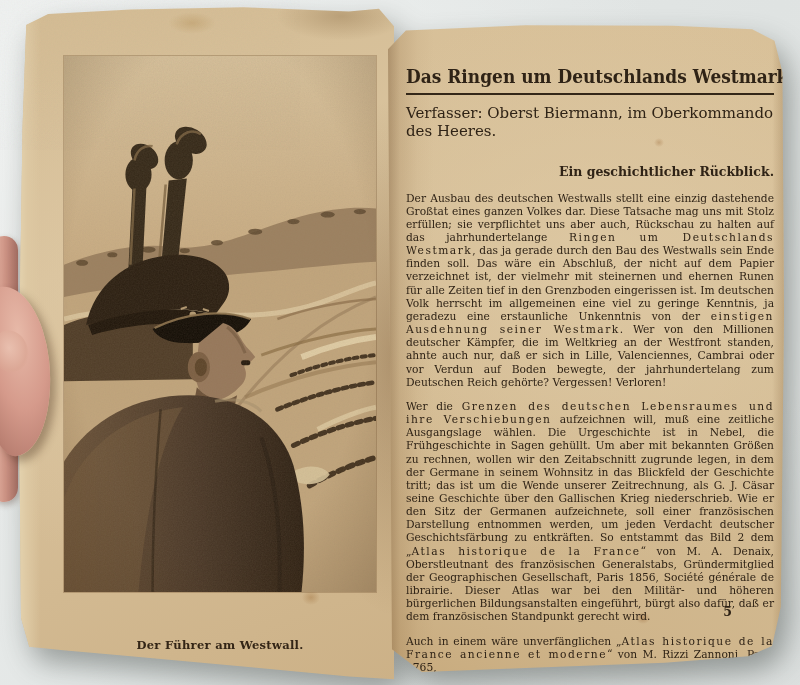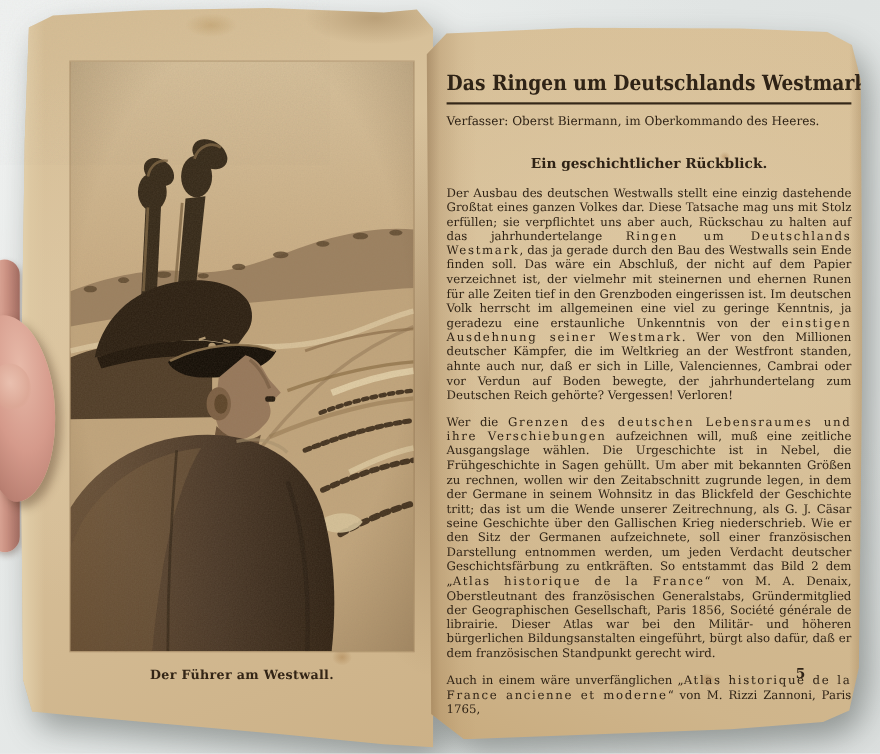--- a/index.html
+++ b/index.html
@@ -23,28 +23,28 @@
     background:
       linear-gradient(90deg, rgba(100,66,32,.40) 0%, rgba(138,102,62,.20) 3.5%, rgba(160,124,84,.07) 8%, rgba(160,124,84,0) 12%),
       linear-gradient(270deg, rgba(118,84,44,.25) 0%, rgba(118,84,44,0) 3%),
       radial-gradient(ellipse 330px 280px at 55% 40%, rgba(223,202,165,.75), rgba(223,202,165,0) 100%),
       linear-gradient(200deg,#d9c199 0%,#d6bf98 40%,#cfb58b 85%,#c8ab7e 100%);
     clip-path:polygon(.5% 4.5%,5% 1.6%,35% .8%,72% .9%,92% 1.4%,97.6% 3.2%,99.6% 8%,100% 45%,99.2% 90%,97% 96%,91% 97.6%,70% 98.6%,35% 99.4%,9% 100%,1.5% 96.5%);}
   .stain{position:absolute;border-radius:50%;pointer-events:none;}
   .photo{position:absolute;left:46px;top:50px;width:312px;height:536px;background:#c9b089;
     box-shadow:0 0 0 1px rgba(100,70,35,.28), inset 0 0 20px rgba(88,58,24,.35);}
   .photo svg{display:block;width:100%;height:100%;}
-  .caption{position:absolute;left:46px;top:600px;width:312px;text-align:center;
+  .caption{position:absolute;left:46px;top:632px;width:312px;text-align:center;
     font-weight:700;font-size:11.5px;letter-spacing:.3px;color:#332516;}
   .content{position:absolute;left:20px;top:46px;width:368px;color:#2f2316;}
   .title{text-align:center;font-weight:700;font-size:17px;line-height:1.15;
     transform:scale(1,1.12);transform-origin:top center;white-space:nowrap;}
   .title-rule{height:2px;background:#342718;margin-top:7px;}
-  .byline{margin-top:9px;font-size:11px;}
-  .section-heading{margin-top:24px;text-align:center;font-weight:700;font-size:12.5px;}
+  .byline{margin-top:9px;font-size:15px;}
+  .section-heading{margin-top:24px;text-align:right;font-weight:700;font-size:12.5px;}
   .body{margin-top:13px;}
   .body p{margin:0 0 11px;font-size:10.7px;line-height:1.23;text-align:justify;}
   .sp{letter-spacing:1.5px;}
   .page-number{position:absolute;right:52px;top:584px;font-weight:700;font-size:12.5px;color:#2f2316;}
   .palm{position:absolute;left:-10px;top:236px;width:28px;height:266px;border-radius:16px;
     background:linear-gradient(90deg,#e9bcab 0%,#cf9485 55%,#ab7064 100%);
     box-shadow:2px 3px 6px rgba(70,40,25,.3);}
   .thumb{position:absolute;left:-24px;top:286px;width:74px;height:170px;
     border-radius:46% 54% 58% 42% / 38% 46% 54% 62%;transform:rotate(-6deg);
     background:radial-gradient(ellipse at 62% 28%, #e7b9a8 0%, #d59a8b 45%, #ba8072 75%, #996257 100%);

